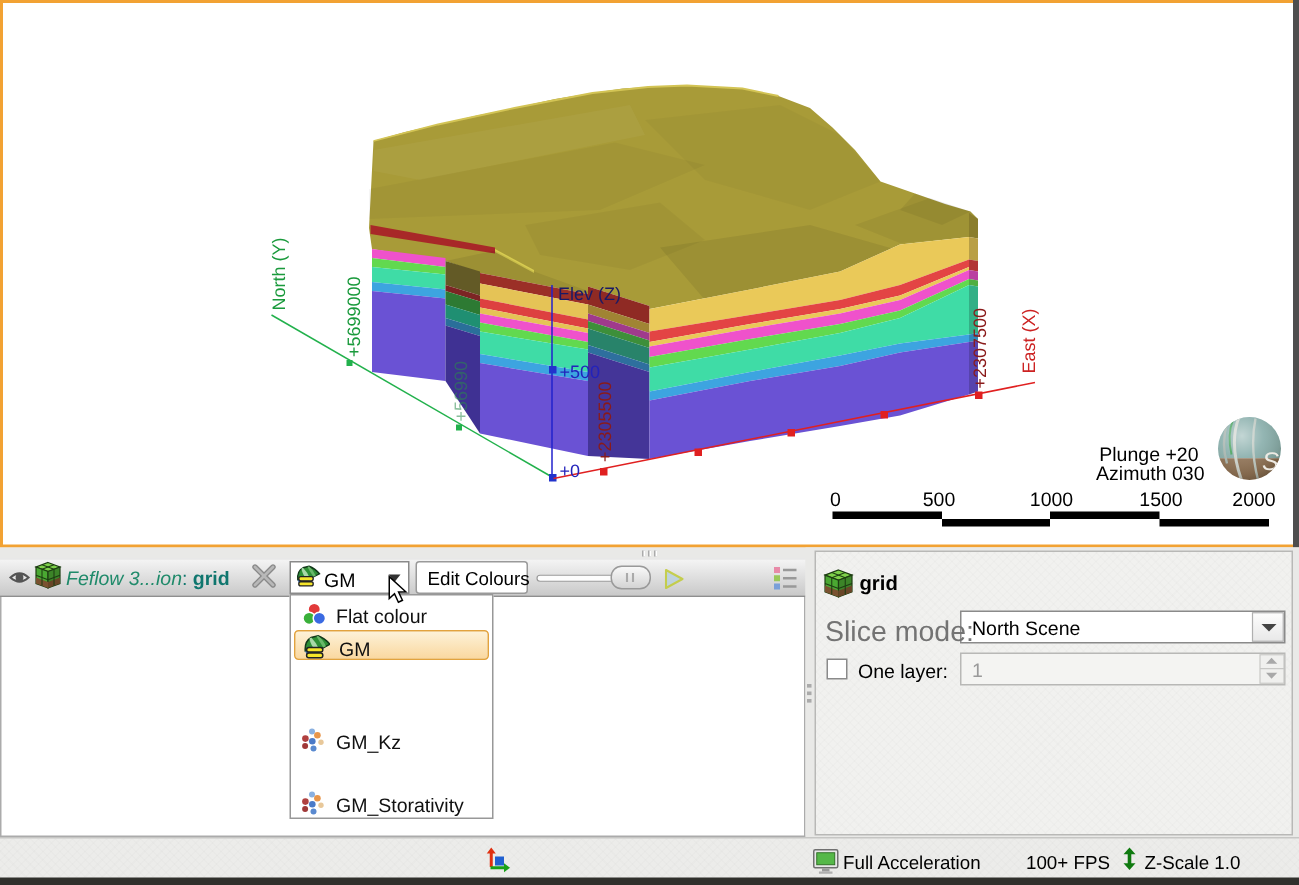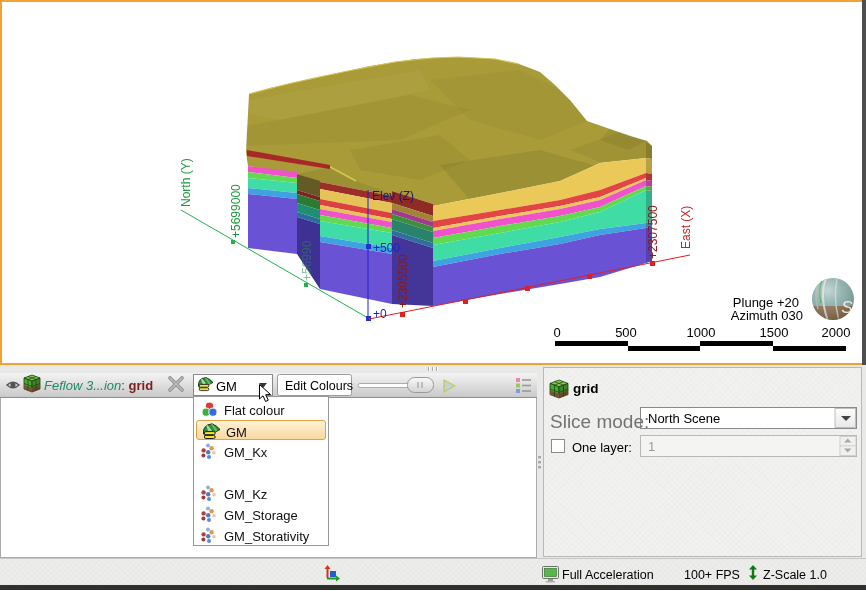--- a/index.html
+++ b/index.html
@@ -292,70 +292,46 @@
       <svg class="icon" style="left:5px;top:2px" width="18" height="17" viewBox="0 0 18 17">
 <path d="M1.5,11 Q1,4.5 5.5,2 L10,0.8 Q14.5,2.5 18,6.5 L10.5,10.5 Z" fill="#2e8f35" stroke="#12381a" stroke-width="1"></path>
 <path d="M5.5,2 Q9,5.5 10.8,10 L8.5,10.8 Q5,7 4.3,2.6 Z" fill="#a8d8a8"></path>
 <path d="M10,0.8 Q13.5,3.5 15.3,7.8 L13.5,8.7 Q11,4.5 9,1.3 Z" fill="#6ab86a"></path>
 <path d="M1.5,11 L8,10.2 Q11.5,11 11.5,13.2 L4.5,14.8 Q2,13.6 1.5,11 Z" fill="#3a6fb0"></path>
 <rect x="2.4" y="8.6" width="10.8" height="3.1" rx="1.5" fill="#f5e52a" stroke="#222" stroke-width="1"></rect>
 <rect x="2.4" y="12.4" width="10.8" height="3.1" rx="1.5" fill="#f5e52a" stroke="#222" stroke-width="1"></rect>
 </svg>
       <span>GM</span>
     </div>
-<div class="dditem" style="top:44px">
-      <svg class="icon" style="left:6px;top:2px" width="16" height="17" viewBox="0 0 16 17">
-<circle cx="7" cy="2.6" r="2" fill="#8ab0e0"></circle>
-<circle cx="10.6" cy="5.2" r="2.2" fill="#e8954a"></circle>
-<circle cx="2.6" cy="7.4" r="2.2" fill="#b04040"></circle>
-<circle cx="7.2" cy="9.2" r="2.2" fill="#4a7ac8"></circle>
-<circle cx="13" cy="9.8" r="1.8" fill="#e8c89a"></circle>
-<circle cx="2.4" cy="12.4" r="2" fill="#a03838"></circle>
-<circle cx="8" cy="14" r="2" fill="#5a8ad0"></circle>
-</svg>
-      <span>GM_Kx</span>
-    </div>
 <div class="dditem" style="top:86px">
       <svg class="icon" style="left:6px;top:2px" width="16" height="17" viewBox="0 0 16 17">
 <circle cx="7" cy="2.6" r="2" fill="#8ab0e0"></circle>
 <circle cx="10.6" cy="5.2" r="2.2" fill="#e8954a"></circle>
 <circle cx="2.6" cy="7.4" r="2.2" fill="#b04040"></circle>
 <circle cx="7.2" cy="9.2" r="2.2" fill="#4a7ac8"></circle>
 <circle cx="13" cy="9.8" r="1.8" fill="#e8c89a"></circle>
 <circle cx="2.4" cy="12.4" r="2" fill="#a03838"></circle>
 <circle cx="8" cy="14" r="2" fill="#5a8ad0"></circle>
 </svg>
       <span>GM_Kz</span>
-    </div>
-<div class="dditem" style="top:107px">
-      <svg class="icon" style="left:6px;top:2px" width="16" height="17" viewBox="0 0 16 17">
-<circle cx="7" cy="2.6" r="2" fill="#8ab0e0"></circle>
-<circle cx="10.6" cy="5.2" r="2.2" fill="#e8954a"></circle>
-<circle cx="2.6" cy="7.4" r="2.2" fill="#b04040"></circle>
-<circle cx="7.2" cy="9.2" r="2.2" fill="#4a7ac8"></circle>
-<circle cx="13" cy="9.8" r="1.8" fill="#e8c89a"></circle>
-<circle cx="2.4" cy="12.4" r="2" fill="#a03838"></circle>
-<circle cx="8" cy="14" r="2" fill="#5a8ad0"></circle>
-</svg>
-      <span>GM_Storage</span>
     </div>
 <div class="dditem" style="top:128px">
       <svg class="icon" style="left:6px;top:2px" width="16" height="17" viewBox="0 0 16 17">
 <circle cx="7" cy="2.6" r="2" fill="#8ab0e0"></circle>
 <circle cx="10.6" cy="5.2" r="2.2" fill="#e8954a"></circle>
 <circle cx="2.6" cy="7.4" r="2.2" fill="#b04040"></circle>
 <circle cx="7.2" cy="9.2" r="2.2" fill="#4a7ac8"></circle>
 <circle cx="13" cy="9.8" r="1.8" fill="#e8c89a"></circle>
 <circle cx="2.4" cy="12.4" r="2" fill="#a03838"></circle>
 <circle cx="8" cy="14" r="2" fill="#5a8ad0"></circle>
 </svg>
       <span>GM_Storativity</span>
     </div>
   </div>
-<div class="t" style="left:44px;top:378px;font-size:13px;font-style:italic;color:#1f8a6a">Feflow 3...ion<span style="font-style:normal;color:#7f1d1d">: <b>grid</b></span></div>
+<div class="t" style="left:44px;top:378px;font-size:13px;font-style:italic;color:#1f8a6a">Feflow 3...ion<span style="font-style:normal;color:#0f766e">: <b>grid</b></span></div>
 <div class="t" style="left:216px;top:379px;font-size:13px;color:#000">GM</div>
 <div class="t" style="left:285px;top:379px;font-size:12.5px;color:#000">Edit Colours</div>
 <div class="t" style="left:573px;top:381px;font-size:13.5px;font-weight:bold;color:#000">grid</div>
 <div class="t" style="left:550px;top:411px;font-size:19px;color:#737373">Slice mode:</div>
 <div class="t" style="left:648px;top:411px;font-size:13px;color:#000">North Scene</div>
 <div class="t" style="left:572px;top:440px;font-size:13px;color:#000000">One layer:</div>
 <div class="t" style="left:648px;top:439px;font-size:13px;color:#9a9a9a">1</div>
 <div class="t" style="left:562px;top:568px;font-size:12.5px;color:#000">Full Acceleration</div>
 <div class="t" style="left:684px;top:568px;font-size:12.5px;color:#000">100+&nbsp;FPS</div>
 <div class="t" style="left:763px;top:568px;font-size:12.5px;color:#000000">Z-Scale 1.0</div>

